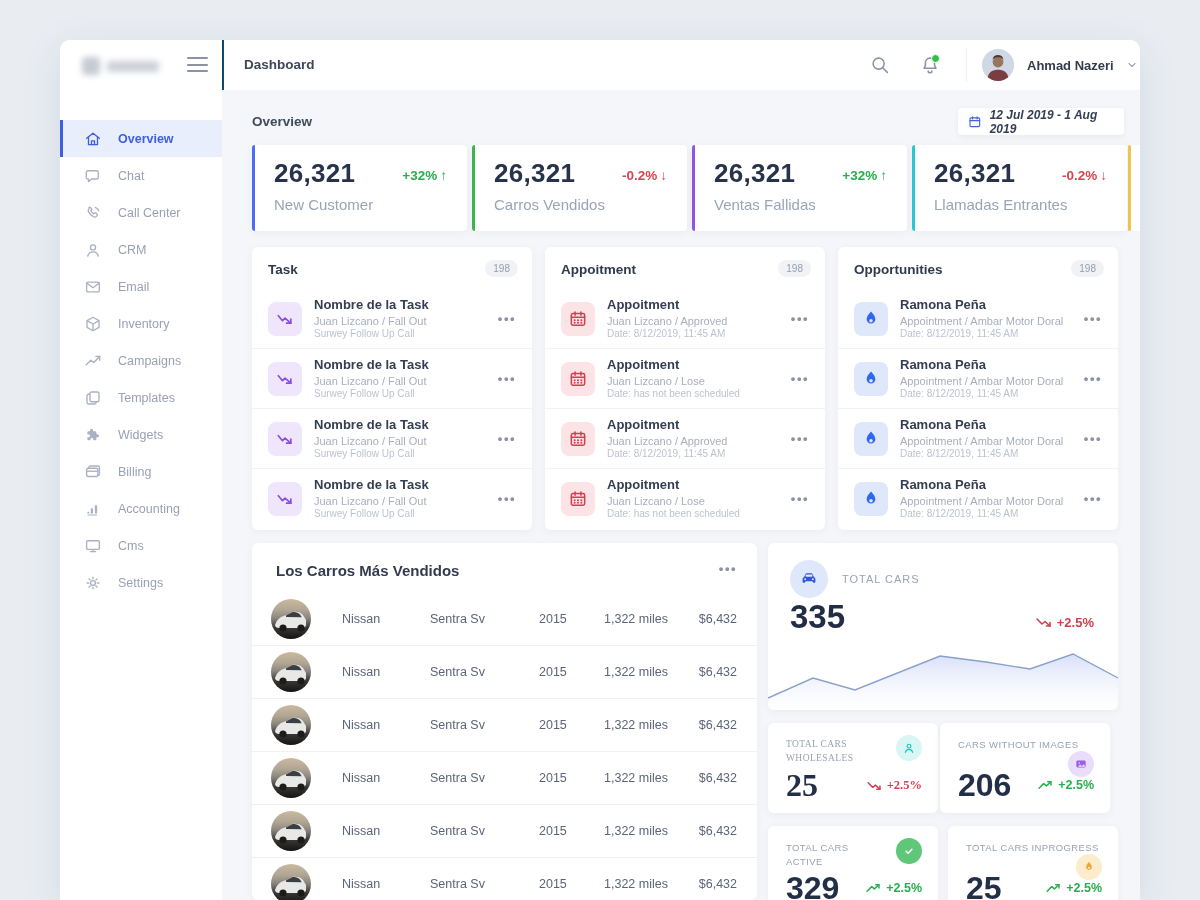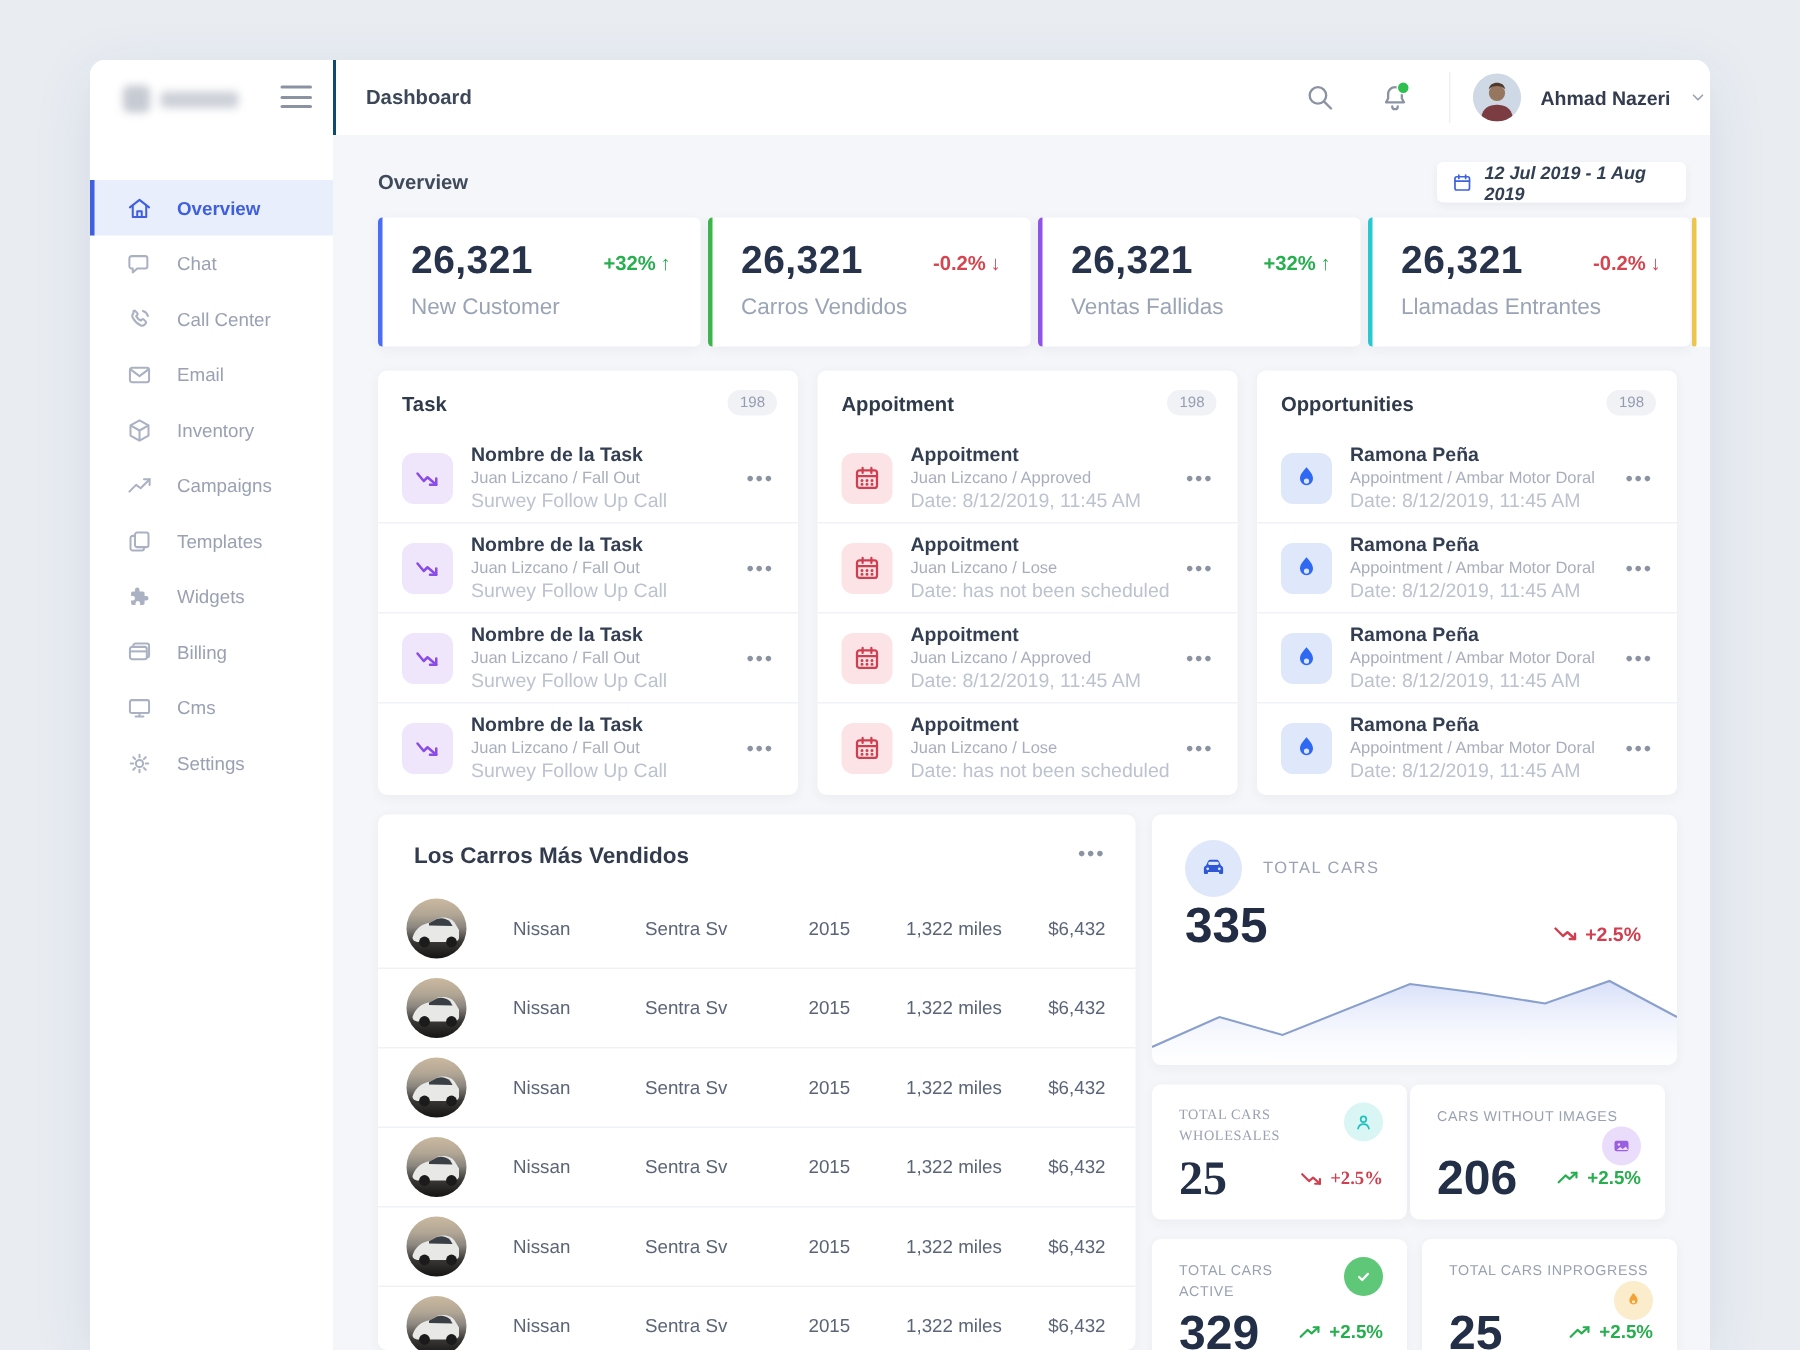--- a/index.html
+++ b/index.html
@@ -63,21 +63,21 @@
   .p-item{position:relative;height:59px;display:flex;align-items:center;padding:0 16px;cursor:pointer;}
   .p-item + .p-item{border-top:1px solid #f1f2f5;}
   .p-ic{width:34px;height:34px;border-radius:8px;flex:0 0 34px;display:flex;align-items:center;justify-content:center;}
   .p-ic svg{width:20px;height:20px;}
   .ic-task{background:#efe6fc;color:#8a4be8;}
   .ic-appt{background:#fbe3e6;color:#cf3f50;}
   .ic-opp{background:#dfe7fa;color:#2e68f3;}
   .p-text{margin-left:12px;flex:1;min-width:0;}
   .p-t1{font-size:13px;color:#333e52;font-weight:bold;line-height:1.1;}
   .p-t2{font-size:11px;color:#a8aebc;margin-top:2px;}
-  .p-t3{font-size:13px;color:#bcc3cf;margin-top:1px;}
+  .p-t3{font-size:10px;color:#bcc3cf;margin-top:1px;}
   .p-dots{color:#8b93a3;font-size:13px;letter-spacing:1.5px;font-weight:bold;cursor:pointer;}
   .p-dots::after{content:"\2022\2022\2022";}
 
   
   .table-card{position:absolute;left:30px;top:453px;width:505px;height:357px;background:#fff;border-radius:6px;box-shadow:0 2px 8px rgba(30,50,90,.05);}
   .t-title{position:absolute;left:24px;top:19px;font-size:15px;color:#323c4e;font-weight:bold;}
   .t-dots{position:absolute;right:20px;top:18px;}
   .t-rows{position:absolute;left:0;top:50px;width:505px;}
   .t-row{position:relative;height:52px;display:flex;align-items:center;cursor:pointer;}
   .t-row + .t-row{border-top:1px solid #f0f1f4;}
@@ -153,20 +153,29 @@
               <svg viewBox="0 0 24 24" fill="none" stroke="currentColor" stroke-width="1.8" stroke-linecap="round" stroke-linejoin="round">
                 <path d="M6.6 4.6c.5-.5 1.3-.5 1.8 0L10 6.2c.5.5.5 1.3 0 1.8l-1 1a11 11 0 0 0 4.1 4.1l1-1c.5-.5 1.3-.5 1.8 0l1.6 1.6c.5.5.5 1.3 0 1.8l-.9.9c-1 1-2.5 1.3-3.8.7a16 16 0 0 1-6.9-6.9c-.6-1.3-.3-2.8.7-3.8z"></path>
                 <path d="M15 4.5a6.5 6.5 0 0 1 4.5 4.5"></path>
               </svg>
             </span>
         <span class="nlabel">Call Center</span>
       </div>
       <div class="nav-item">
         <span class="nicon">
               <svg viewBox="0 0 24 24" fill="none" stroke="currentColor" stroke-width="1.8" stroke-linecap="round" stroke-linejoin="round">
+                <circle cx="12" cy="8.5" r="3.4"></circle>
+                <path d="M5 20c.8-4 3.6-5.6 7-5.6s6.2 1.6 7 5.6"></path>
+              </svg>
+            </span>
+        <span class="nlabel">CRM</span>
+      </div>
+      <div class="nav-item">
+        <span class="nicon">
+              <svg viewBox="0 0 24 24" fill="none" stroke="currentColor" stroke-width="1.8" stroke-linecap="round" stroke-linejoin="round">
                 <rect x="3.5" y="5.5" width="17" height="13" rx="2"></rect>
                 <path d="M4 7l8 6 8-6"></path>
               </svg>
             </span>
         <span class="nlabel">Email</span>
       </div>
       <div class="nav-item">
         <span class="nicon">
               <svg viewBox="0 0 24 24" fill="none" stroke="currentColor" stroke-width="1.8" stroke-linejoin="round">
                 <path d="M12 3l8 4.5v9L12 21l-8-4.5v-9z"></path>
@@ -203,20 +212,31 @@
       </div>
       <div class="nav-item">
         <span class="nicon">
               <svg viewBox="0 0 24 24" fill="none" stroke="currentColor" stroke-width="1.8" stroke-linejoin="round">
                 <rect x="3.5" y="7" width="15" height="11" rx="2"></rect>
                 <path d="M6.5 7V6a2 2 0 0 1 2-2H18.5a2 2 0 0 1 2 2v8.5a2 2 0 0 1-2 2h-.5"></path>
                 <path d="M3.5 11h15"></path>
               </svg>
             </span>
         <span class="nlabel">Billing</span>
+      </div>
+      <div class="nav-item">
+        <span class="nicon">
+              <svg viewBox="0 0 24 24" fill="currentColor">
+                <rect x="4.5" y="15.5" width="2.5" height="2.5" rx=".5"></rect>
+                <rect x="9" y="11" width="3" height="7" rx=".5"></rect>
+                <rect x="14.5" y="7" width="3" height="11" rx=".5"></rect>
+                <rect x="4.5" y="19.2" width="13" height="1.6" rx=".8"></rect>
+              </svg>
+            </span>
+        <span class="nlabel">Accounting</span>
       </div>
       <div class="nav-item">
         <span class="nicon">
               <svg viewBox="0 0 24 24" fill="none" stroke="currentColor" stroke-width="1.8" stroke-linecap="round" stroke-linejoin="round">
                 <rect x="3.5" y="5" width="17" height="11.5" rx="1.5"></rect>
                 <path d="M12 16.5V19.5M8.5 19.5h7"></path>
               </svg>
             </span>
         <span class="nlabel">Cms</span>
       </div>

